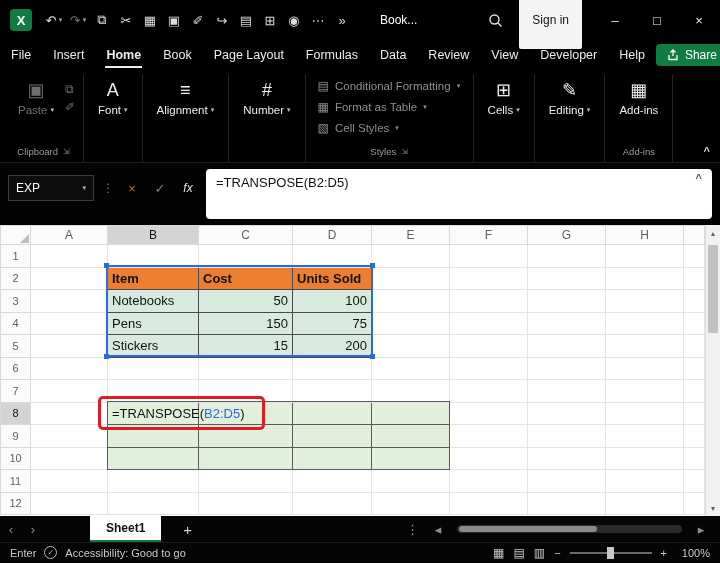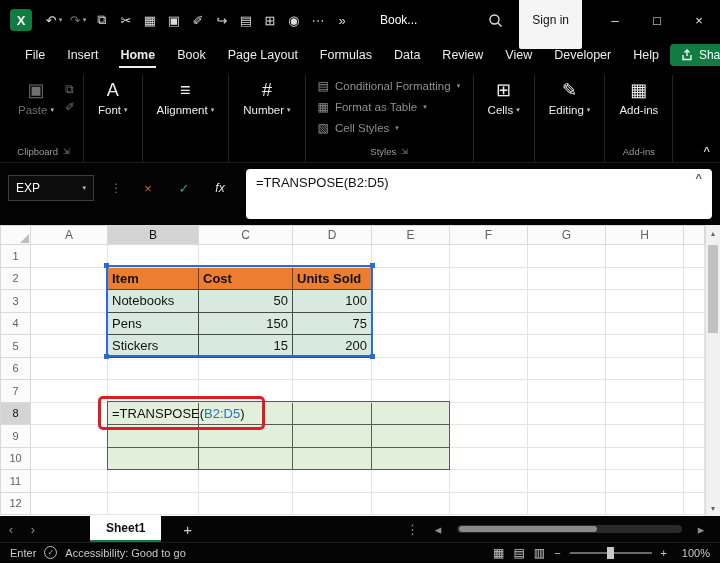--- a/index.html
+++ b/index.html
@@ -11,21 +11,21 @@
   .qat-btn { min-width:24px; height:26px; display:flex; align-items:center; justify-content:center; gap:2px; font-size:13px; color:#dcdcdc; padding:0 3px; }
   .qat-btn .caret { font-size:7px; color:#a8a8a8; }
   .disabled { color:#6f6f6f !important; }
   .doc-title { margin-left:26px; font-size:12px; color:#fff; white-space:nowrap; }
   .tb-right { margin-left:auto; display:flex; align-items:center; gap:12px; }
   .signin { background:#f5f5f5; color:#111; border:none; font-size:12px; padding:22px 13px; border-radius:2px; font-family:inherit; }
   .win { display:flex; }
   .win-btn { width:42px; height:40px; display:flex; align-items:center; justify-content:center; font-size:13px; color:#e8e8e8; }
 
   
-  .ribbon-tabs { height:30px; background:#000; display:flex; align-items:center; padding-left:14px; }
+  .ribbon-tabs { height:30px; background:#000; display:flex; align-items:center; }
   .rtab { padding:0 11px; height:100%; display:flex; align-items:center; font-size:12.5px; color:#ececec; position:relative; white-space:nowrap; }
   .rtab.active { font-weight:bold; }
   .rtab.active::after { content:""; position:absolute; left:10px; right:10px; bottom:2px; height:2px; background:#ededed; }
   .share-btn { margin-left:auto; margin-right:12px; background:#107C41; color:#fff; border-radius:4px; padding:4px 11px; font-size:12px; display:flex; align-items:center; gap:6px; }
 
   
   .ribbon { height:93px; background:#000; display:flex; align-items:stretch; padding:5px 4px 0 4px; position:relative; border-bottom:1px solid #1d1d1d; }
   .rgroup { display:flex; flex-direction:column; align-items:center; padding:0 8px; border-right:1px solid #242424; }
   .rgroup-label { margin-top:auto; font-size:9.5px; color:#9c9c9c; padding:3px 0 5px; display:flex; align-items:center; gap:5px; }
   .launcher { font-size:8px; color:#8a8a8a; }
@@ -36,21 +36,21 @@
   .clip-row { display:flex; gap:5px; }
   .clip-side { display:flex; flex-direction:column; gap:6px; padding-top:8px; }
   .smbtn { font-size:12px; line-height:12px; }
   .styles-group { align-items:flex-start; min-width:168px; }
   .style-row { display:flex; align-items:center; gap:6px; height:21px; font-size:11.5px; color:#8f8f8f; white-space:nowrap; padding-left:4px; }
   .style-row .sicon { font-size:12px; }
   .style-row .caret { font-size:7px; }
   .ribbon-collapse { position:absolute; right:10px; bottom:5px; color:#cfcfcf; font-size:11px; font-weight:bold; }
 
   
-  .fbar { height:62px; background:#030303; display:flex; align-items:flex-start; gap:16px; padding:6px 8px; }
+  .fbar { height:62px; background:#030303; display:flex; align-items:flex-start; gap:8px; padding:6px 8px; }
   .namebox { width:86px; height:26px; margin-top:6px; background:#0c0c0c; border:1px solid #3c3c3c; color:#fff; font-size:12px; display:flex; align-items:center; justify-content:space-between; padding:0 7px; }
   .namebox .caret { font-size:7px; color:#bdbdbd; }
   .fb-dots { height:26px; margin-top:6px; display:flex; align-items:center; color:#7a7a7a; font-size:12px; }
   .fb-btn { width:20px; height:26px; margin-top:6px; display:flex; align-items:center; justify-content:center; font-size:13px; }
   .fb-btn.cancel { color:#d8604a; }
   .fb-btn.enter { color:#4aa564; }
   .fb-btn.fx { color:#e0e0e0; font-style:italic; font-size:12px; }
   .fbox { flex:1; height:50px; background:#fff; border-radius:4px; position:relative; padding:6px 26px 0 10px; font-size:13px; color:#111; }
   .fbox .collapse { position:absolute; right:10px; top:3px; color:#555; font-size:11px; font-weight:bold; }
 

